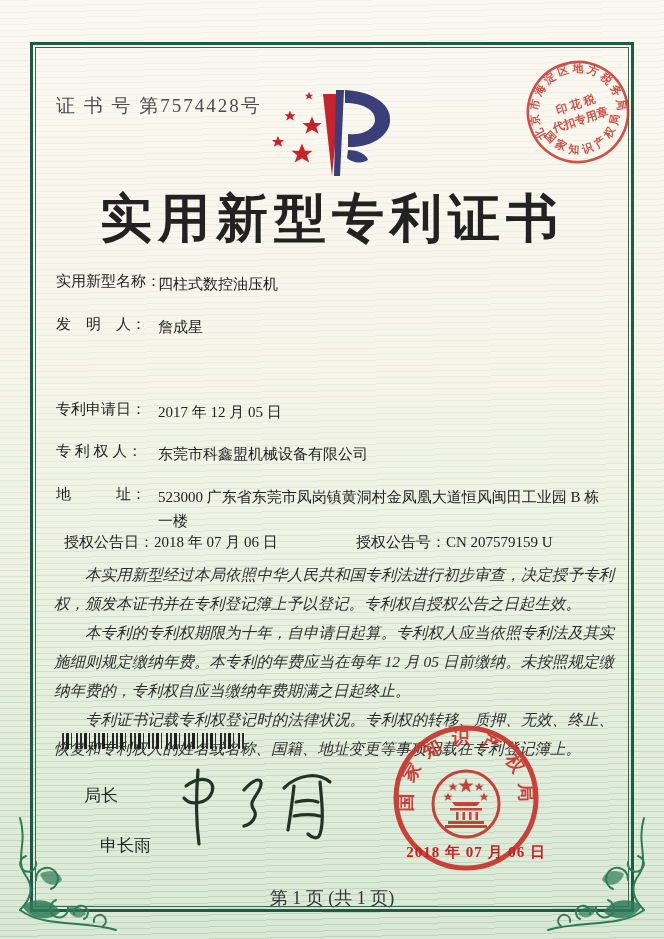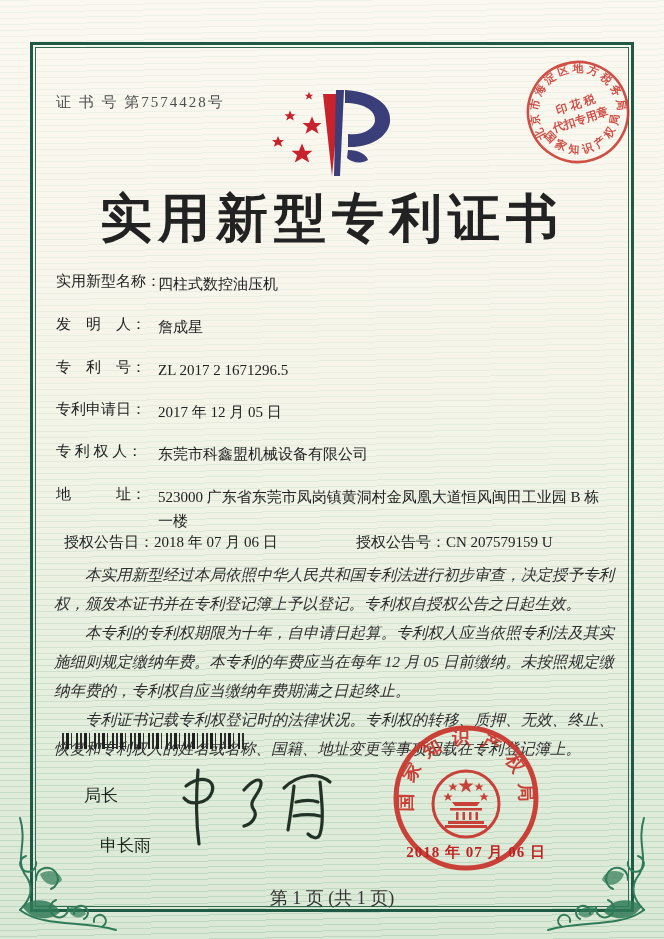--- a/index.html
+++ b/index.html
@@ -23,21 +23,21 @@
   }
   .frame{
     position:absolute;left:30px;top:42px;width:604px;height:870px;
     border:3px solid #1e5a44;box-sizing:border-box;
   }
   .frame::before{
     content:"";position:absolute;inset:2px;border:1px solid #2e6b52;
   }
   .cert-no{
     position:absolute;left:56px;top:93px;
-    font-size:15px;letter-spacing:2px;color:#4d4d4d;
+    font-size:19px;letter-spacing:2px;color:#4d4d4d;
   }
   .logo{position:absolute;left:268px;top:84px;}
   .tax-stamp{
     position:absolute;left:520px;top:54px;
     transform:rotate(-18deg);opacity:.85;
   }
   .title{
     position:absolute;left:0;top:184px;width:664px;text-align:center;
     font-size:52px;font-weight:bold;letter-spacing:6px;color:#222;
   }
@@ -153,23 +153,20 @@
     <text class="seal-text" x="58" y="70" font-size="11.5" text-anchor="middle">代扣专用章</text>
   </svg>
 
   <div class="title">实用新型专利证书</div>
 
   <div class="field-row r1">
     <span class="lbl">实用新型名称：</span><span class="val">四柱式数控油压机</span>
   </div>
   <div class="field-row r2">
     <span class="lbl">发　明　人：</span><span class="val">詹成星</span>
-  </div>
-  <div class="field-row r3">
-    <span class="lbl">专　利　号：</span><span class="val">ZL 2017 2 1671296.5</span>
   </div>
   <div class="field-row r4">
     <span class="lbl">专利申请日：</span><span class="val">2017 年 12 月 05 日</span>
   </div>
   <div class="field-row r5">
     <span class="lbl">专 利 权 人：</span><span class="val">东莞市科鑫盟机械设备有限公司</span>
   </div>
   <div class="field-row r6">
     <span class="lbl">地　　　址：</span><span class="val">523000 广东省东莞市凤岗镇黄洞村金凤凰大道恒风闽田工业园 B 栋一楼</span>
   </div>

